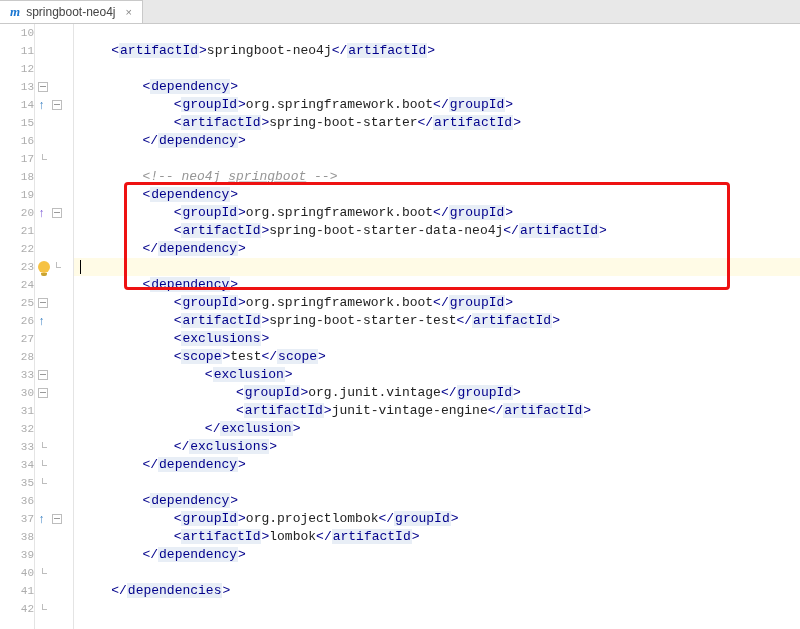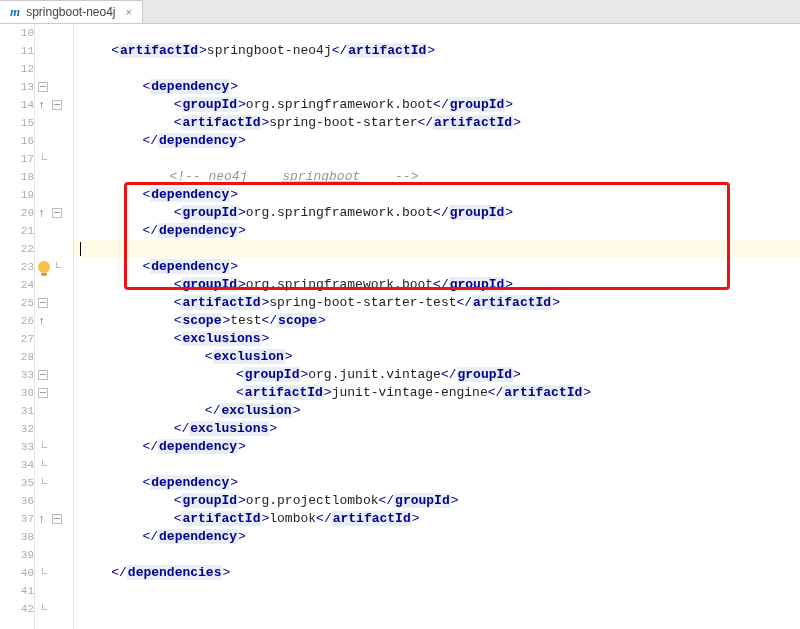--- a/index.html
+++ b/index.html
@@ -66,24 +66,24 @@
     font-family: Consolas, "Courier New", monospace; font-size: 13px;
     color:#333;
   }
   .cline.cur { background:#fffbe6; }
   .cline .caret {
     display:inline-block; width:1px; height:14px; background:#000; vertical-align:middle;
     margin-left:0;
   }
 
   
-  .t  { color:#00008b; font-weight:700; background:#e8eef6; padding:0 1px; } 
+  .t  { color:#00008b; font-weight:400; background:#e8eef6; padding:0 1px; } 
   .br { color:#00008b; font-weight:400; }                                    
   .tx { color:#222; }
-  .cm { color:#969696; font-style: italic; margin-left: 27px; }
+  .cm { color:#969696; font-style: italic; }
   .cmword { text-decoration: underline; text-decoration-color:#cfcfcf; }
 
   
   .hlbox {
     position:absolute; border:3px solid #e11; border-radius:4px;
     pointer-events:none;
   }
 </style>
 </head>
 <body>
@@ -273,27 +273,28 @@
       <div class="cline">    <span class="br">&lt;</span><span class="t">artifactId</span><span class="br">&gt;</span><span class="tx">springboot-neo4j</span><span class="br">&lt;/</span><span class="t">artifactId</span><span class="br">&gt;</span></div>
       <div class="cline"></div>
       <div class="cline">        <span class="br">&lt;</span><span class="t">dependency</span><span class="br">&gt;</span></div>
       <div class="cline">            <span class="br">&lt;</span><span class="t">groupId</span><span class="br">&gt;</span><span class="tx">org.springframework.boot</span><span class="br">&lt;/</span><span class="t">groupId</span><span class="br">&gt;</span></div>
       <div class="cline">            <span class="br">&lt;</span><span class="t">artifactId</span><span class="br">&gt;</span><span class="tx">spring-boot-starter</span><span class="br">&lt;/</span><span class="t">artifactId</span><span class="br">&gt;</span></div>
       <div class="cline">        <span class="br">&lt;/</span><span class="t">dependency</span><span class="br">&gt;</span></div>
       <div class="cline"></div>
       <div class="cline">        <span class="cm">&lt;!-- neo4j </span><span class="cm cmword">springboot</span><span class="cm"> --&gt;</span></div>
       <div class="cline">        <span class="br">&lt;</span><span class="t">dependency</span><span class="br">&gt;</span></div>
       <div class="cline">            <span class="br">&lt;</span><span class="t">groupId</span><span class="br">&gt;</span><span class="tx">org.springframework.boot</span><span class="br">&lt;/</span><span class="t">groupId</span><span class="br">&gt;</span></div>
+      <div class="cline">            <span class="br">&lt;</span><span class="t">artifactId</span><span class="br">&gt;</span><span class="tx">spring-boot-starter-data-neo4j</span><span class="br">&lt;/</span><span class="t">artifactId</span><span class="br">&gt;</span></div>
       <div class="cline">        <span class="br">&lt;/</span><span class="t">dependency</span><span class="br">&gt;</span></div>
       <div class="cline cur"><span class="caret"></span></div>
       <div class="cline">        <span class="br">&lt;</span><span class="t">dependency</span><span class="br">&gt;</span></div>
       <div class="cline">            <span class="br">&lt;</span><span class="t">groupId</span><span class="br">&gt;</span><span class="tx">org.springframework.boot</span><span class="br">&lt;/</span><span class="t">groupId</span><span class="br">&gt;</span></div>
       <div class="cline">            <span class="br">&lt;</span><span class="t">artifactId</span><span class="br">&gt;</span><span class="tx">spring-boot-starter-test</span><span class="br">&lt;/</span><span class="t">artifactId</span><span class="br">&gt;</span></div>
+      <div class="cline">            <span class="br">&lt;</span><span class="t">exclusions</span><span class="br">&gt;</span></div>
       <div class="cline">            <span class="br">&lt;</span><span class="t">scope</span><span class="br">&gt;</span><span class="tx">test</span><span class="br">&lt;/</span><span class="t">scope</span><span class="br">&gt;</span></div>
-      <div class="cline">            <span class="br">&lt;</span><span class="t">exclusions</span><span class="br">&gt;</span></div>
       <div class="cline">                <span class="br">&lt;</span><span class="t">exclusion</span><span class="br">&gt;</span></div>
       <div class="cline">                    <span class="br">&lt;</span><span class="t">groupId</span><span class="br">&gt;</span><span class="tx">org.junit.vintage</span><span class="br">&lt;/</span><span class="t">groupId</span><span class="br">&gt;</span></div>
       <div class="cline">                    <span class="br">&lt;</span><span class="t">artifactId</span><span class="br">&gt;</span><span class="tx">junit-vintage-engine</span><span class="br">&lt;/</span><span class="t">artifactId</span><span class="br">&gt;</span></div>
       <div class="cline">                <span class="br">&lt;/</span><span class="t">exclusion</span><span class="br">&gt;</span></div>
       <div class="cline">            <span class="br">&lt;/</span><span class="t">exclusions</span><span class="br">&gt;</span></div>
       <div class="cline">        <span class="br">&lt;/</span><span class="t">dependency</span><span class="br">&gt;</span></div>
       <div class="cline"></div>
       <div class="cline">        <span class="br">&lt;</span><span class="t">dependency</span><span class="br">&gt;</span></div>
       <div class="cline">            <span class="br">&lt;</span><span class="t">groupId</span><span class="br">&gt;</span><span class="tx">org.projectlombok</span><span class="br">&lt;/</span><span class="t">groupId</span><span class="br">&gt;</span></div>
       <div class="cline">            <span class="br">&lt;</span><span class="t">artifactId</span><span class="br">&gt;</span><span class="tx">lombok</span><span class="br">&lt;/</span><span class="t">artifactId</span><span class="br">&gt;</span></div>

